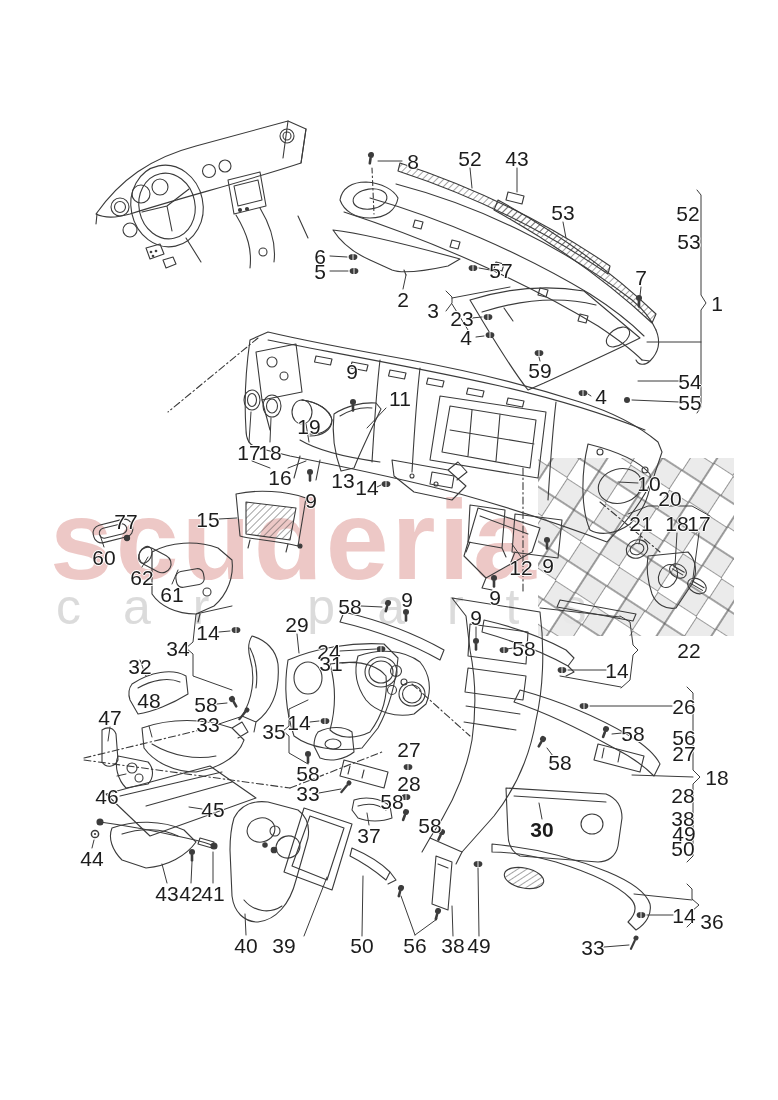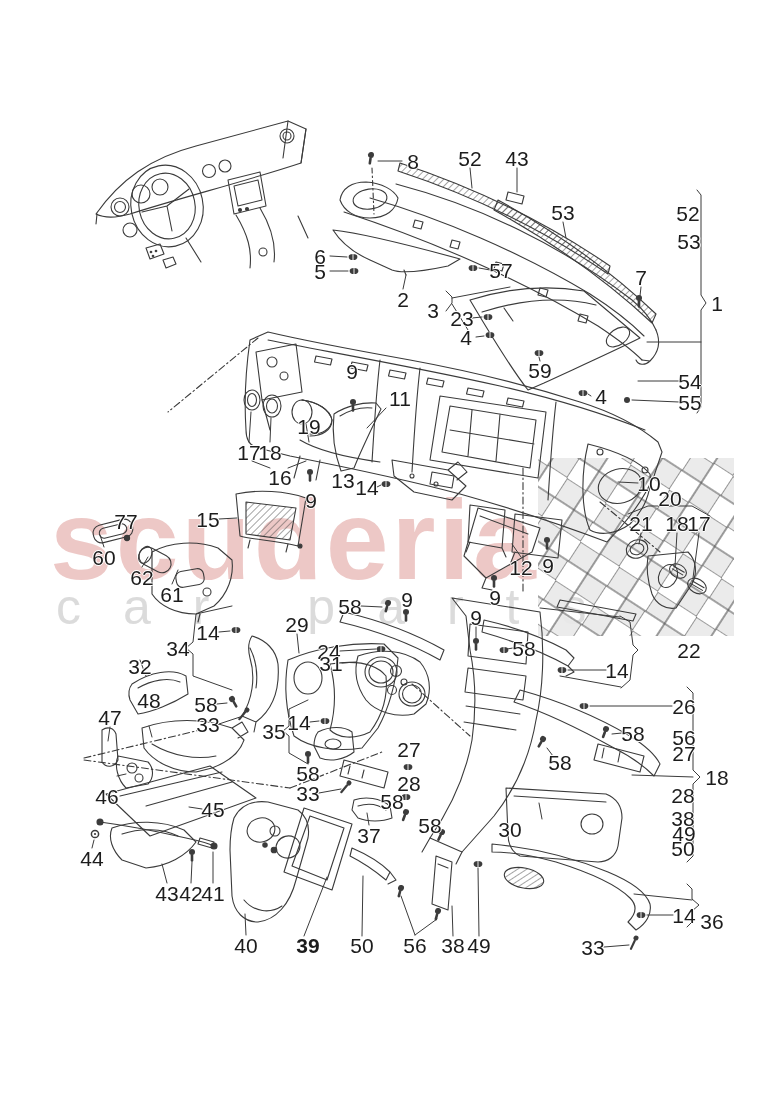--- a/index.html
+++ b/index.html
@@ -455,28 +455,28 @@
       <div class="callout" style="left: 107px; top: 776px; margin-top: 20px;">46</div>
       <div class="callout" style="left: 274px; top: 731px;">35</div>
       <div class="callout" style="left: 299px; top: 722px;">14</div>
       <div class="callout" style="left: 308px; top: 773px;">58</div>
       <div class="callout" style="left: 308px; top: 793px;">33</div>
       <div class="callout" style="left: 213px; top: 809px;">45</div>
       <div class="callout" style="left: 409px; top: 749px;">27</div>
       <div class="callout" style="left: 409px; top: 783px;">28</div>
       <div class="callout" style="left: 392px; top: 801px;">58</div>
       <div class="callout" style="left: 430px; top: 825px;">58</div>
-      <div class="callout" style="left: 510px; top: 829px;">30</div>
+      <div class="callout" style="left: 542px; top: 829px; font-weight: bold;">30</div>
       <div class="callout" style="left: 369px; top: 835px; text-align: center;">37</div>
       <div class="callout" style="left: 92px; top: 858px;">44</div>
       <div class="callout" style="left: 167px; top: 893px;">43</div>
       <div class="callout" style="left: 191px; top: 893px;">42</div>
       <div class="callout" style="left: 213px; top: 893px;">41</div>
       <div class="callout" style="left: 246px; top: 945px;">40</div>
-      <div class="callout" style="left: 308px; top: 945px; font-weight: bold;">39</div>
+      <div class="callout" style="left: 284px; top: 945px;">39</div>
       <div class="callout" style="left: 362px; top: 945px;">50</div>
       <div class="callout" style="left: 415px; top: 945px;">56</div>
       <div class="callout" style="left: 453px; top: 945px;">38</div>
       <div class="callout" style="left: 479px; top: 945px;">49</div>
       <div class="callout" style="left: 593px; top: 947px;">33</div>
       <div class="callout" style="left: 684px; top: 915px;">14</div>
       <div class="callout" style="left: 712px; top: 921px;">36</div>
     </div>
 </div>
 

